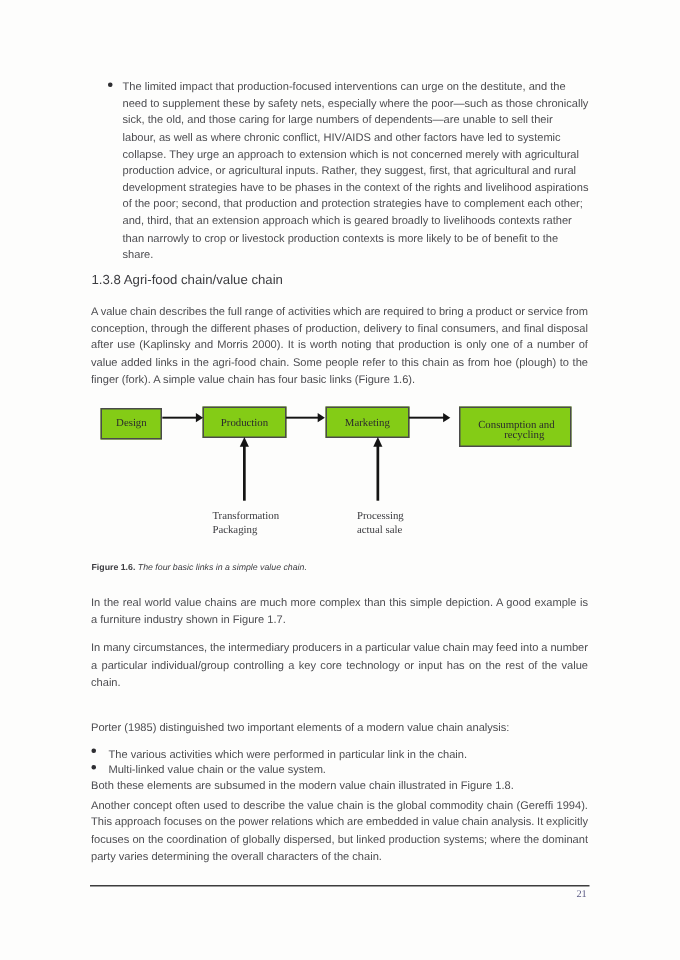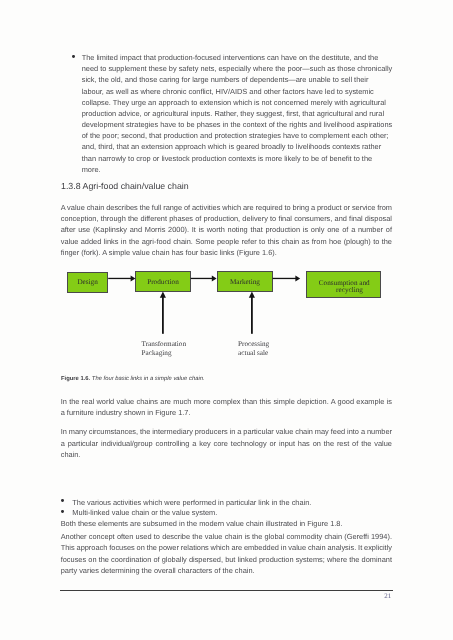--- a/index.html
+++ b/index.html
@@ -33,31 +33,31 @@
   .annot div{line-height:8.4px;white-space:pre;}
   svg{position:absolute;overflow:visible;}
 </style>
 </head>
 <body>
 
 <div class="page">
 
   <div class="bdot" style="left:71.9px;top:55.2px;">•</div>
   <div class="para" style="left:81.7px;top:52.1px;width:311.3px;">
-    <div class="ln">The limited impact that production-focused interventions can have on the destitute, and the</div>
+    <div class="ln">The limited impact that production-focused interventions can urge on the destitute, and the</div>
     <div class="ln">need to supplement these by safety nets, especially where the poor—such as those chronically</div>
     <div class="ln">sick, the old, and those caring for large numbers of dependents—are unable to sell their</div>
     <div class="ln">labour, as well as where chronic conflict, HIV/AIDS and other factors have led to systemic</div>
     <div class="ln">collapse. They urge an approach to extension which is not concerned merely with agricultural</div>
     <div class="ln">production advice, or agricultural inputs. Rather, they suggest, first, that agricultural and rural</div>
     <div class="ln">development strategies have to be phases in the context of the rights and livelihood aspirations</div>
     <div class="ln">of the poor; second, that production and protection strategies have to complement each other;</div>
     <div class="ln">and, third, that an extension approach which is geared broadly to livelihoods contexts rather</div>
     <div class="ln">than narrowly to crop or livestock production contexts is more likely to be of benefit to the</div>
-    <div class="ln">more.</div>
+    <div class="ln">share.</div>
   </div>
 
   <h2 class="heading" style="left:61px;top:181.2px;font-size:8.8px;line-height:11.3px;">1.3.8 Agri-food chain/value chain</h2>
 
   <div class="para" style="left:60.7px;top:202.1px;width:331.3px;">
     <div class="ln j" style="word-spacing: -0.172px;">A value chain describes the full range of activities which are required to bring a product or service from</div>
     <div class="ln j" style="word-spacing: 0.148px;">conception, through the different phases of production, delivery to final consumers, and final disposal</div>
     <div class="ln j" style="word-spacing: 0.694px;">after use (Kaplinsky and Morris 2000). It is worth noting that production is only one of a number of</div>
     <div class="ln j" style="word-spacing: 0.328px;">value added links in the agri-food chain. Some people refer to this chain as from hoe (plough) to the</div>
     <div class="ln">finger (fork). A simple value chain has four basic links (Figure 1.6).</div>
@@ -109,20 +109,23 @@
     <div class="ln j" style="word-spacing: 0.301px;">In the real world value chains are much more complex than this simple depiction. A good example is</div>
     <div class="ln">a furniture industry shown in Figure 1.7.</div>
   </div>
 
   <div class="para" style="left:60.7px;top:426.4px;width:331.3px;">
     <div class="ln j" style="word-spacing: -0.124px;">In many circumstances, the intermediary producers in a particular value chain may feed into a number</div>
     <div class="ln j" style="word-spacing: 0.831px;">a particular individual/group controlling a key core technology or input has on the rest of the value</div>
     <div class="ln">chain.</div>
   </div>
 
+  <div class="para" style="left:60.7px;top:479.1px;width:331.3px;">
+    <div class="ln">Porter (1985) distinguished two important elements of a modern value chain analysis:</div>
+  </div>
 
   <div>
     <div class="bdot" style="left:61.3px;top:498.85px;">•</div>
     <div class="para" style="left:72.3px;top:496.6px;width:316.7px;">
       <div class="ln">The various activities which were performed in particular link in the chain.</div>
     </div>
     <div class="bdot" style="left:61.3px;top:510.2px;">•</div>
     <div class="para" style="left:72.3px;top:507.3px;width:316.7px;">
       <div class="ln">Multi-linked value chain or the value system.</div>
     </div>

